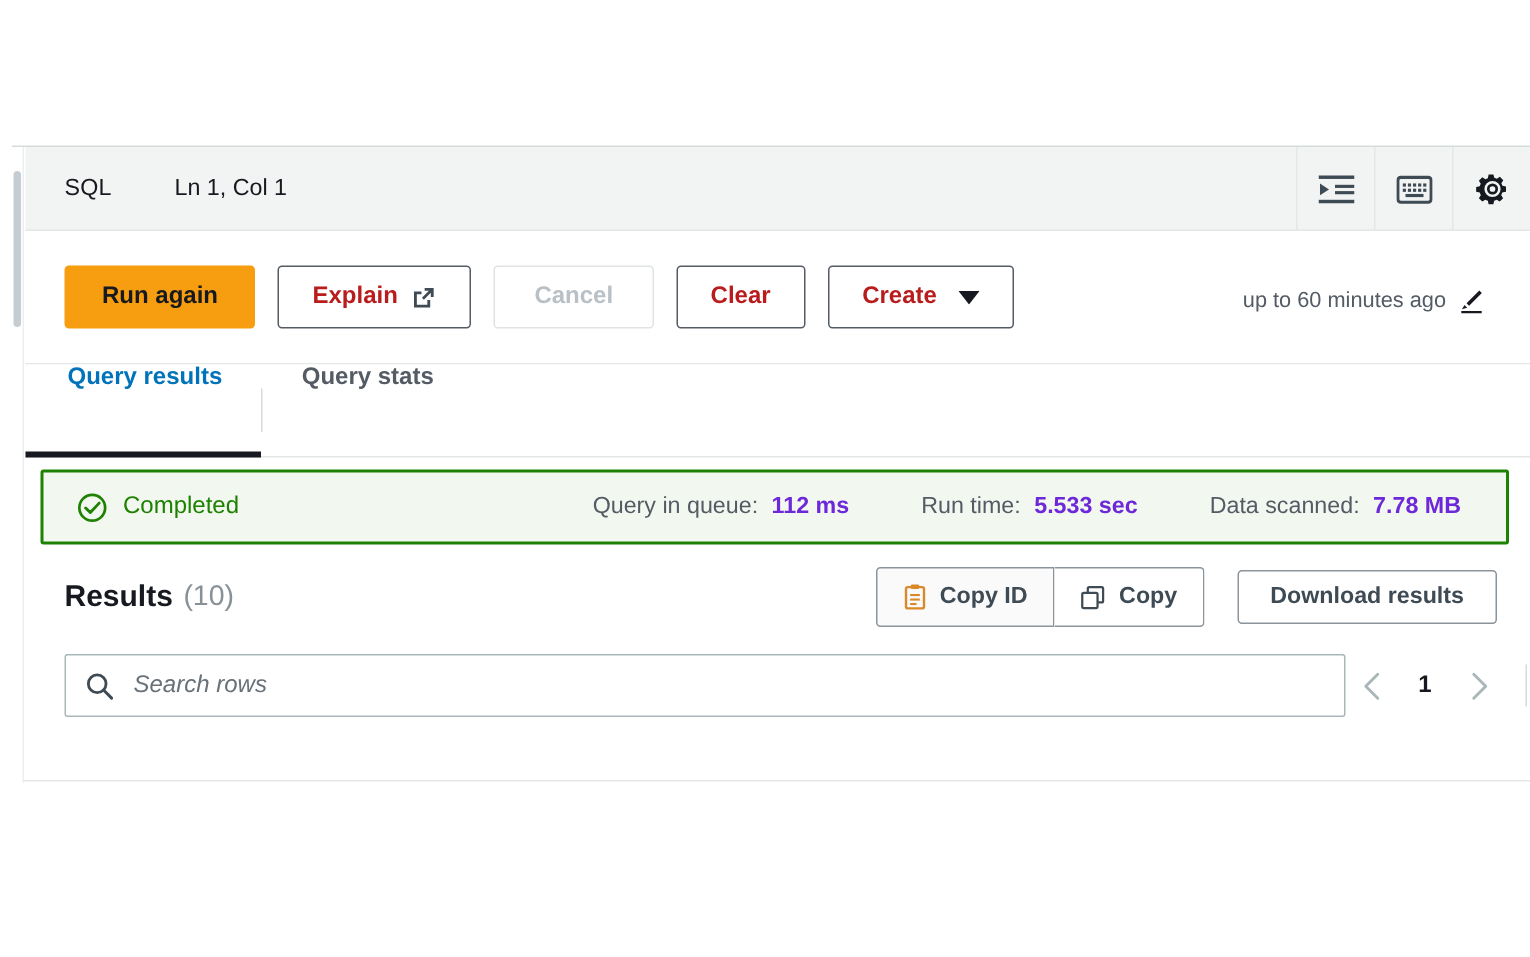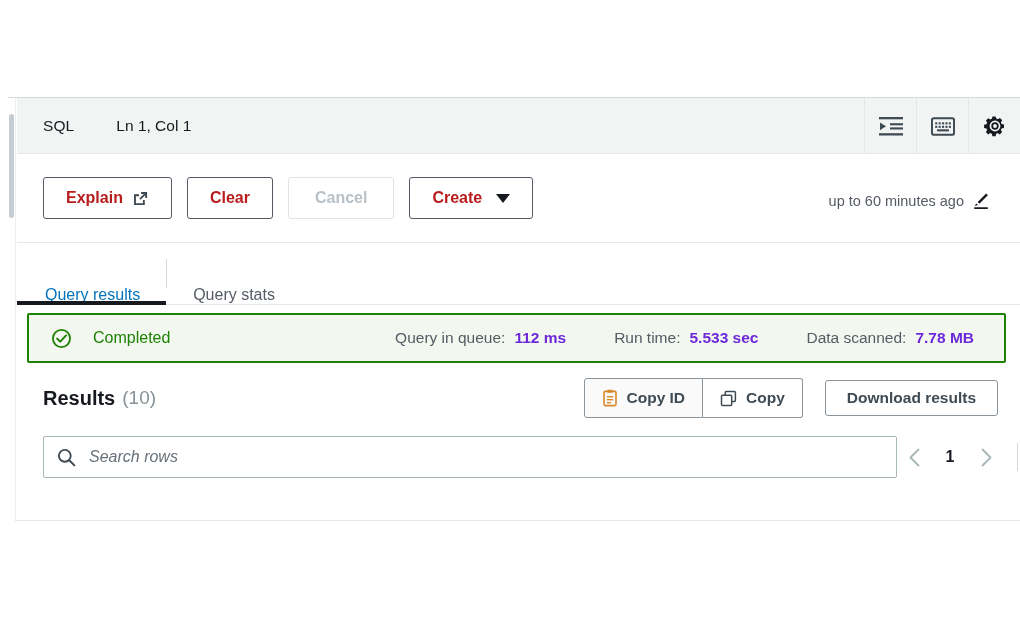--- a/index.html
+++ b/index.html
@@ -189,23 +189,23 @@
     height: 62px;
     background: #ffffff;
     display: flex;
     align-items: stretch;
     padding-left: 26px;
     position: relative;
     border-bottom: 1px solid #e4e7e7;
   }
   .tab {
     display: flex;
-    align-items: flex-end;
+    align-items: flex-start;
     font-size: 16px;
-    font-weight: 400;
+    font-weight: 700;
     color: #545b64;
     cursor: pointer;
     padding: 0 2px;
     position: relative;
   }
   .tab.active { color: #0073bb; }
   .tab.active::after {
     content: "";
     position: absolute;
     left: -26px; right: -24px;
@@ -227,21 +227,21 @@
     border: 2px solid #1d8102;
     border-radius: 2px;
     display: flex;
     align-items: center;
     padding: 0 22px;
     position: relative;
   }
   .status-left {
     display: flex;
     align-items: center;
-    gap: 21px;
+    gap: 10px;
   }
   .status-text {
     font-size: 16px;
     color: #1d8102;
   }
   .metrics {
     margin-left: auto;
     display: flex;
     align-items: center;
     gap: 48px;
@@ -446,34 +446,35 @@
               <svg width="24" height="24" viewBox="0 0 24 24">
                 <path fill="#16191f" d="M12 8.3a3.7 3.7 0 1 0 0 7.4 3.7 3.7 0 0 0 0-7.4zm0 5.6a1.9 1.9 0 1 1 0-3.8 1.9 1.9 0 0 1 0 3.8z"></path>
                 <path fill="#16191f" d="M21 13.6v-3.2l-2.4-.5a7 7 0 0 0-.7-1.7l1.3-2-2.3-2.3-2 1.3a7 7 0 0 0-1.7-.7L12.6 2.4h-3.2l-.5 2.4a7 7 0 0 0-1.7.7l-2-1.3L2.9 6.5l1.3 2a7 7 0 0 0-.7 1.7l-2.4.5v3.2l2.4.5c.16.6.4 1.17.7 1.7l-1.3 2 2.3 2.3 2-1.3c.53.3 1.1.54 1.7.7l.5 2.4h3.2l.5-2.4c.6-.16 1.17-.4 1.7-.7l2 1.3 2.3-2.3-1.3-2c.3-.53.54-1.1.7-1.7l2.4-.5zm-9 3.8a5.4 5.4 0 1 1 0-10.8 5.4 5.4 0 0 1 0 10.8z"></path>
               </svg>
             </span>
           </div>
         </div>
       </div>
 
       <div class="action-row">
+        <button class="btn btn-primary">Run again</button>
 
         <button class="btn btn-normal">
           <span>Explain</span>
           <span>
             <svg width="17" height="17" viewBox="0 0 17 17">
               <path d="M2 4.3h5v1.9H3.9v7h7V10h1.9v5H2z" fill="#3f4b54"></path>
               <path d="M9.1 2h6v6h-1.9V5.2L8.6 9.8 7.3 8.5l4.6-4.6H9.1z" fill="#3f4b54"></path>
             </svg>
           </span>
         </button>
 
+        <button class="btn btn-disabled">Cancel</button>
+
         <button class="btn btn-normal">Clear</button>
-
-        <button class="btn btn-disabled">Cancel</button>
 
         <button class="btn btn-normal">
           <span>Create</span>
           <span style="margin-left:5px;">
             <svg width="14" height="9" viewBox="0 0 14 9">
                 <path d="M0 0h14L7 9z" fill="#16191f"></path>
               </svg>
           </span>
         </button>
 

